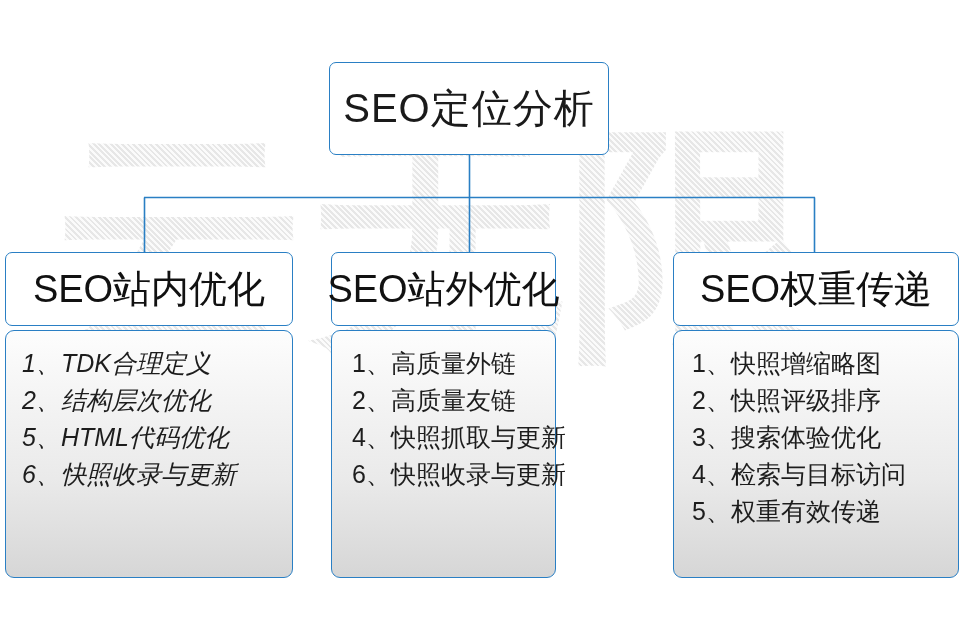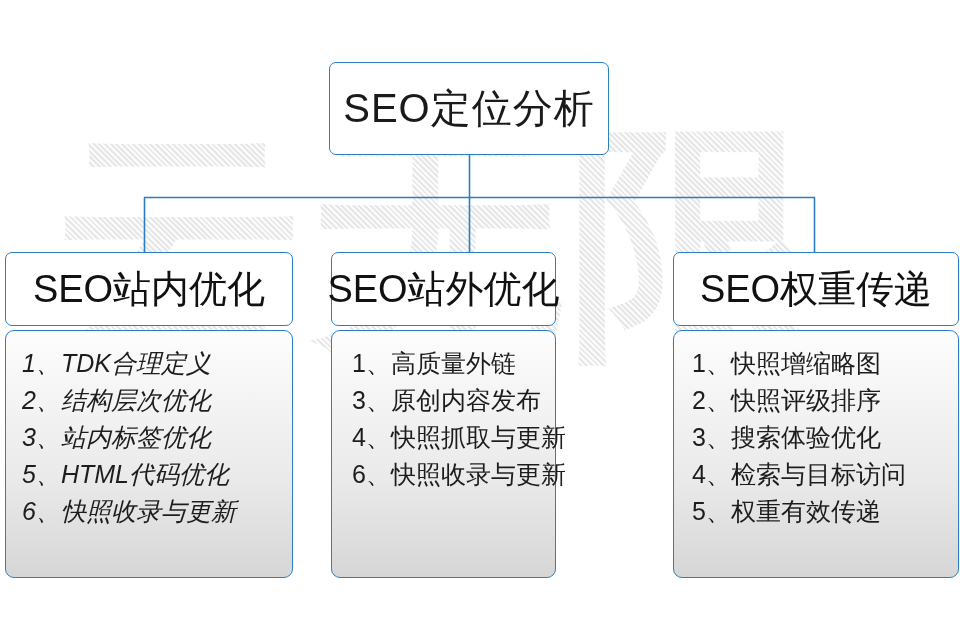--- a/index.html
+++ b/index.html
@@ -169,35 +169,34 @@
   </div>
 
   <div class="column" id="col-0" style="left:5px; top:252px; width:288px;">
     <div class="col-head">
       <span>SEO站内优化</span>
     </div>
     <div class="col-body">
       <ol>
         <li><span class="li-num">1、</span><span class="li-text">TDK合理定义</span></li>
         <li><span class="li-num">2、</span><span class="li-text">结构层次优化</span></li>
-        <li><span class="li-num">3、</span><span class="li-text">站内标签优化</span></li>
         <li><span class="li-num">5、</span><span class="li-text">HTML代码优化</span></li>
         <li><span class="li-num">6、</span><span class="li-text">快照收录与更新</span></li>
       </ol>
     </div>
   </div>
 
   <div class="column" id="col-1" style="left:331px; top:252px; width:225px;">
     <div class="col-head">
       <span>SEO站外优化</span>
     </div>
     <div class="col-body">
       <ol>
         <li><span class="li-num">1、</span><span class="li-text">高质量外链</span></li>
-        <li><span class="li-num">3、</span><span class="li-text">原创内容发布</span></li>
+        <li><span class="li-num">2、</span><span class="li-text">高质量友链</span></li>
         <li><span class="li-num">4、</span><span class="li-text">快照抓取与更新</span></li>
         <li><span class="li-num">6、</span><span class="li-text">快照收录与更新</span></li>
       </ol>
     </div>
   </div>
 
   <div class="column" id="col-2" style="left:673px; top:252px; width:286px;">
     <div class="col-head">
       <span>SEO权重传递</span>
     </div>

